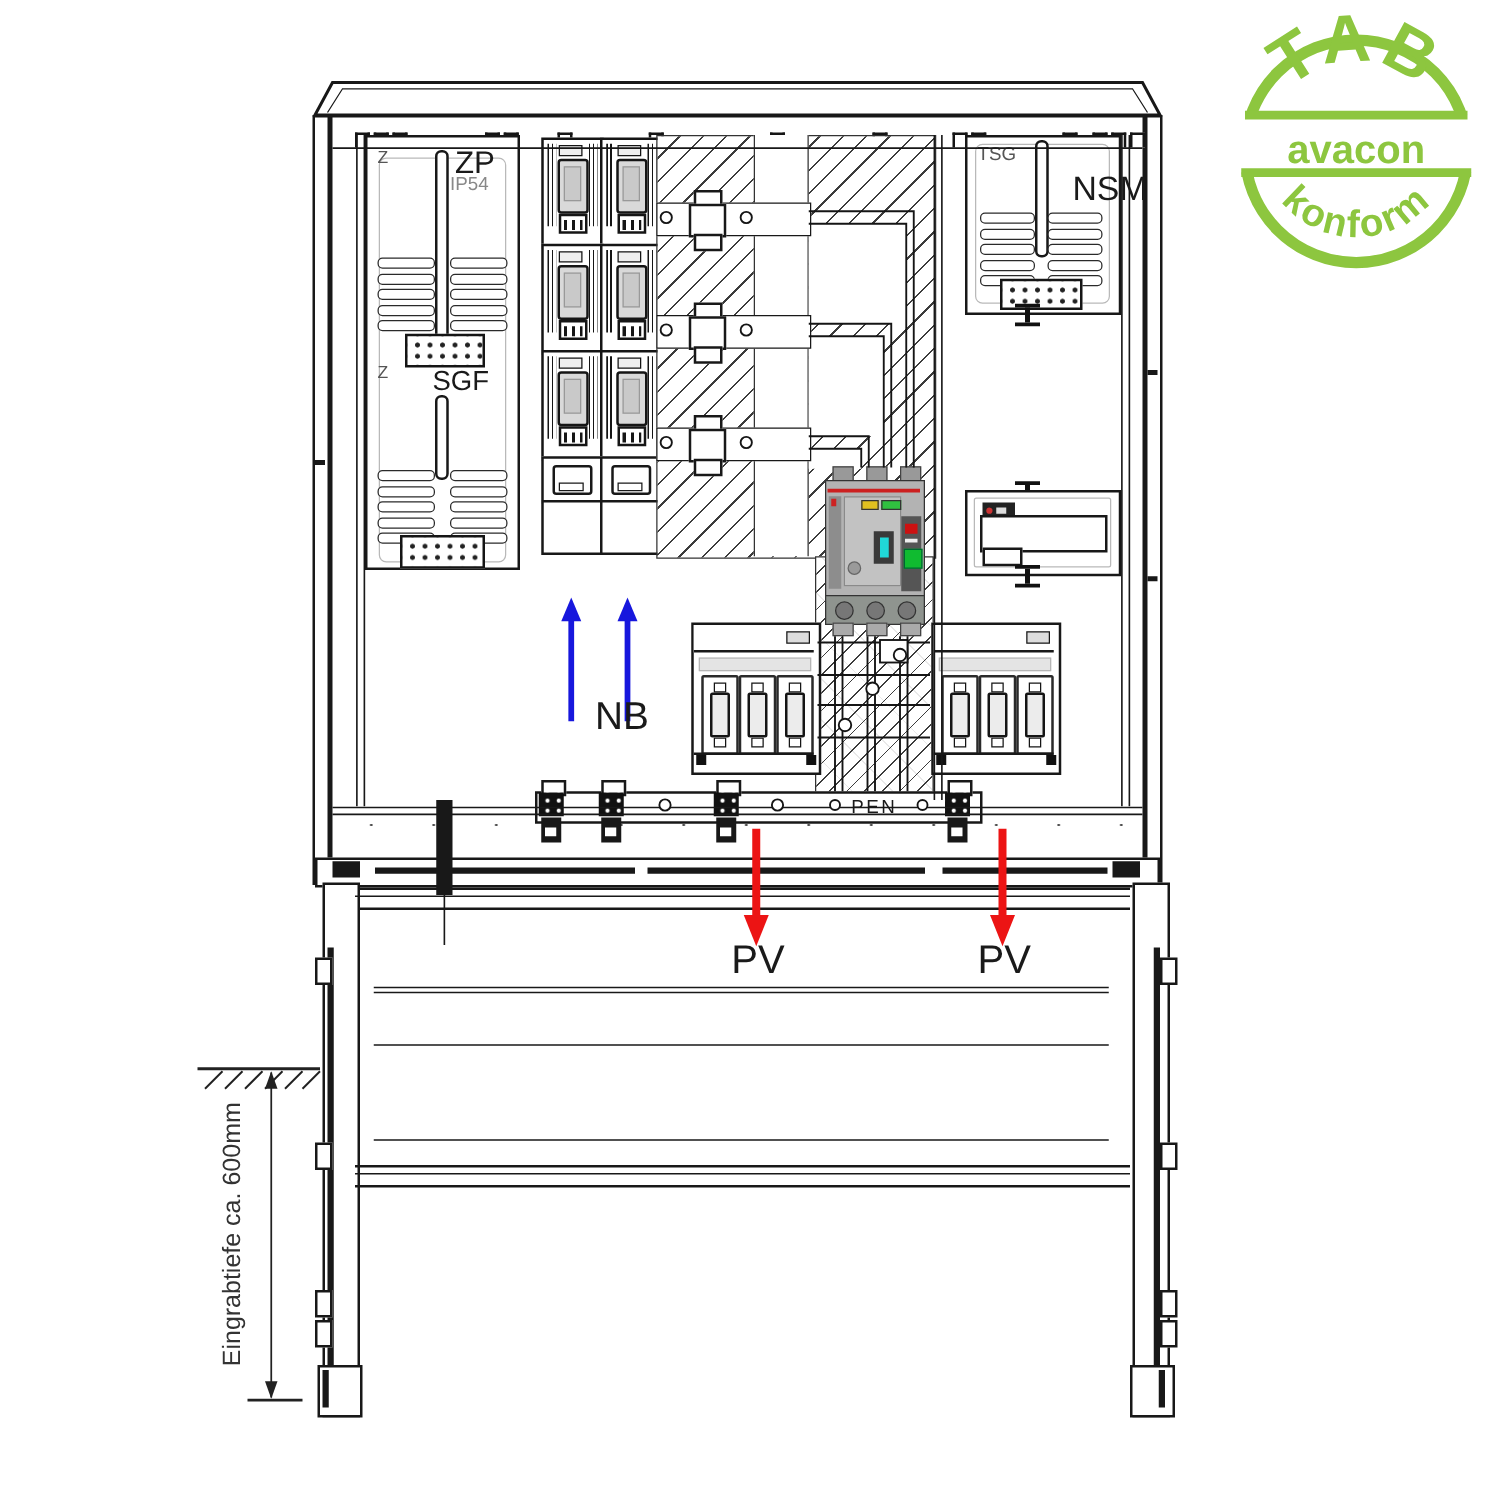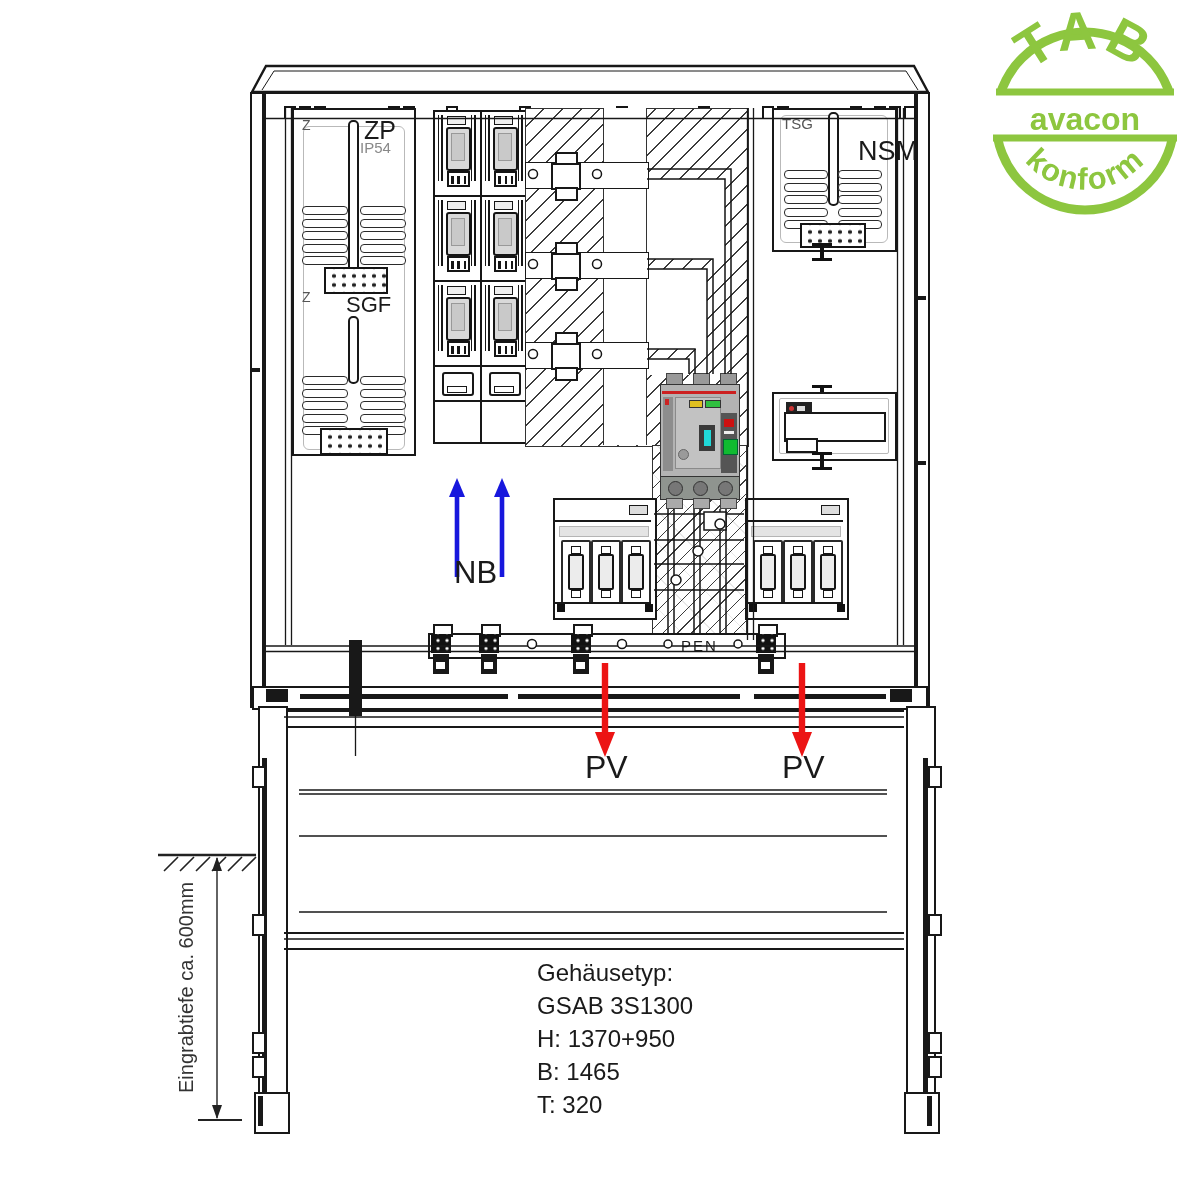--- a/index.html
+++ b/index.html
@@ -316,27 +316,20 @@
   <div class="a b" style="left:906px;top:706px;width:26px;height:424px"></div>
   <div class="a bl" style="left:923px;top:758px;width:5px;height:338px"></div>
   <div class="a b" style="left:928px;top:766px;width:10px;height:18px"></div>
   <div class="a b" style="left:928px;top:914px;width:10px;height:18px"></div>
   <div class="a b" style="left:928px;top:1032px;width:10px;height:18px"></div>
   <div class="a b" style="left:928px;top:1056px;width:10px;height:18px"></div>
   <div class="a b" style="left:904px;top:1092px;width:32px;height:38px"></div>
   <div class="a bl" style="left:927px;top:1096px;width:5px;height:30px"></div>
   <div class="a" style="left:284px;top:932px;width:620px;height:14px;border-top:2px solid #181818;border-bottom:2px solid #181818"></div>
 
-  <div class="a" style="left:537px;top:956px;font-size:24px;line-height:33px">
-    <div>Gehäusetyp:</div>
-    <div>GSAB 3S1300</div>
-    <div>H: 1370+950</div>
-    <div>B: 1465</div>
-    <div>T: 320</div>
-  </div>
 
   <svg class="a" style="left:0;top:0" width="1200" height="1200" viewBox="0 0 1200 1200">
     <g stroke="#181818" fill="#fff">
       <path d="M252,92 L266,66 H914 L928,92 Z" stroke-width="2.4"></path>
       <path d="M262,90 L274,71 H906 L918,90" fill="none" stroke-width="1"></path>
     </g>
     <g stroke="#181818" stroke-width="1.3">
       <path d="M285.5,108V645 M291.5,108V645 M897.5,108V645 M903.5,108V645 M747.5,108V640 M753.5,108V640"></path>
       <path d="M266,118.5H914 M266,646H914 M266,651.5H914"></path>
       <path d="M284,717H904 M284,939H904"></path>
@@ -379,21 +372,21 @@
       <polygon points="457,478 449,497 465,497" fill="#1717DD"></polygon>
       <polygon points="502,478 494,497 510,497" fill="#1717DD"></polygon>
     </g>
     <g>
       <path d="M605,663V734 M802,663V734" stroke="#EC1414" stroke-width="6.4"></path>
       <polygon points="605,757 595,732 615,732" fill="#EC1414"></polygon>
       <polygon points="802,757 792,732 812,732" fill="#EC1414"></polygon>
     </g>
   </svg>
 
-  <div class="a lbl" style="left:454px;top:557px;font-size:31px">NB</div>
+  <div class="a lbl" style="left:476px;top:557px;font-size:31px">NB</div>
   <div class="a lbl" style="left:585px;top:751px;font-size:32px">PV</div>
   <div class="a lbl" style="left:782px;top:751px;font-size:32px">PV</div>
   <div class="a lbl" style="left:176px;top:1093px;font-size:20px;color:#333;transform:rotate(-90deg);transform-origin:0 0">Eingrabtiefe ca. 600mm</div>
 
   <svg class="a" style="left:970px;top:8px" width="230" height="226" viewBox="0 0 230 226">
     <circle cx="115" cy="113" r="89" fill="#fff" stroke="#8DC63F" stroke-width="9"></circle>
     <rect x="16" y="84" width="198" height="46" fill="#fff"></rect>
     <path d="M26,84 H204 M23,130 H207" stroke="#8DC63F" stroke-width="7"></path>
     <defs>
       <path id="arcTop" d="M41,100 A76,76 0 0 1 189,100"></path>

